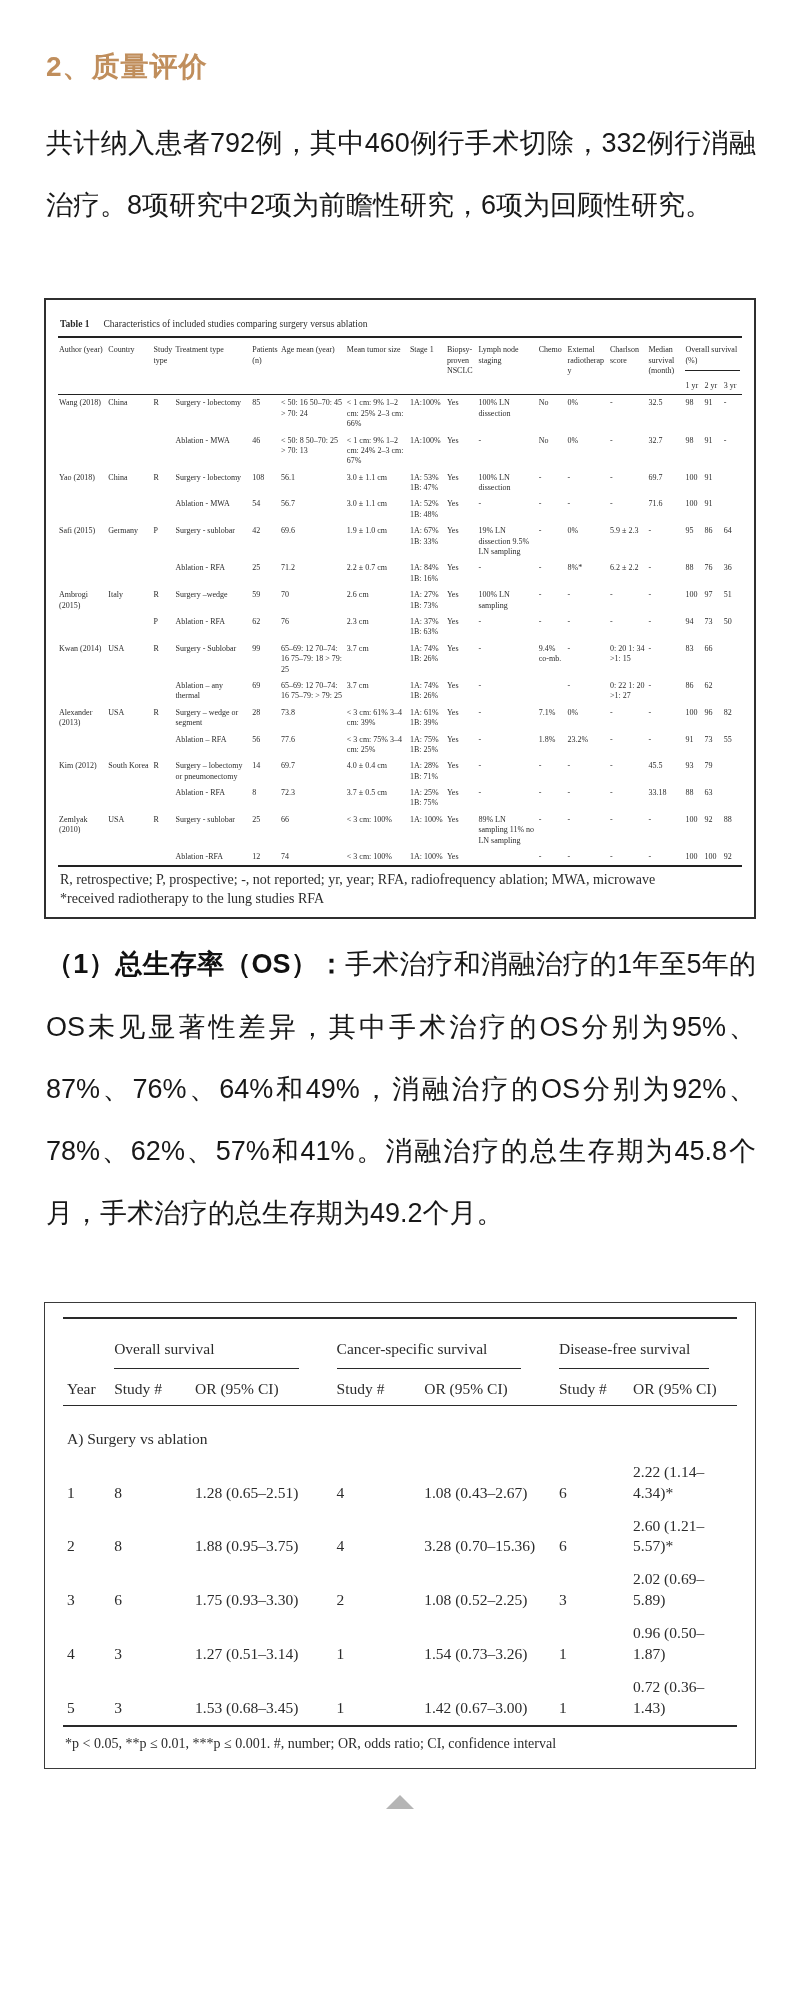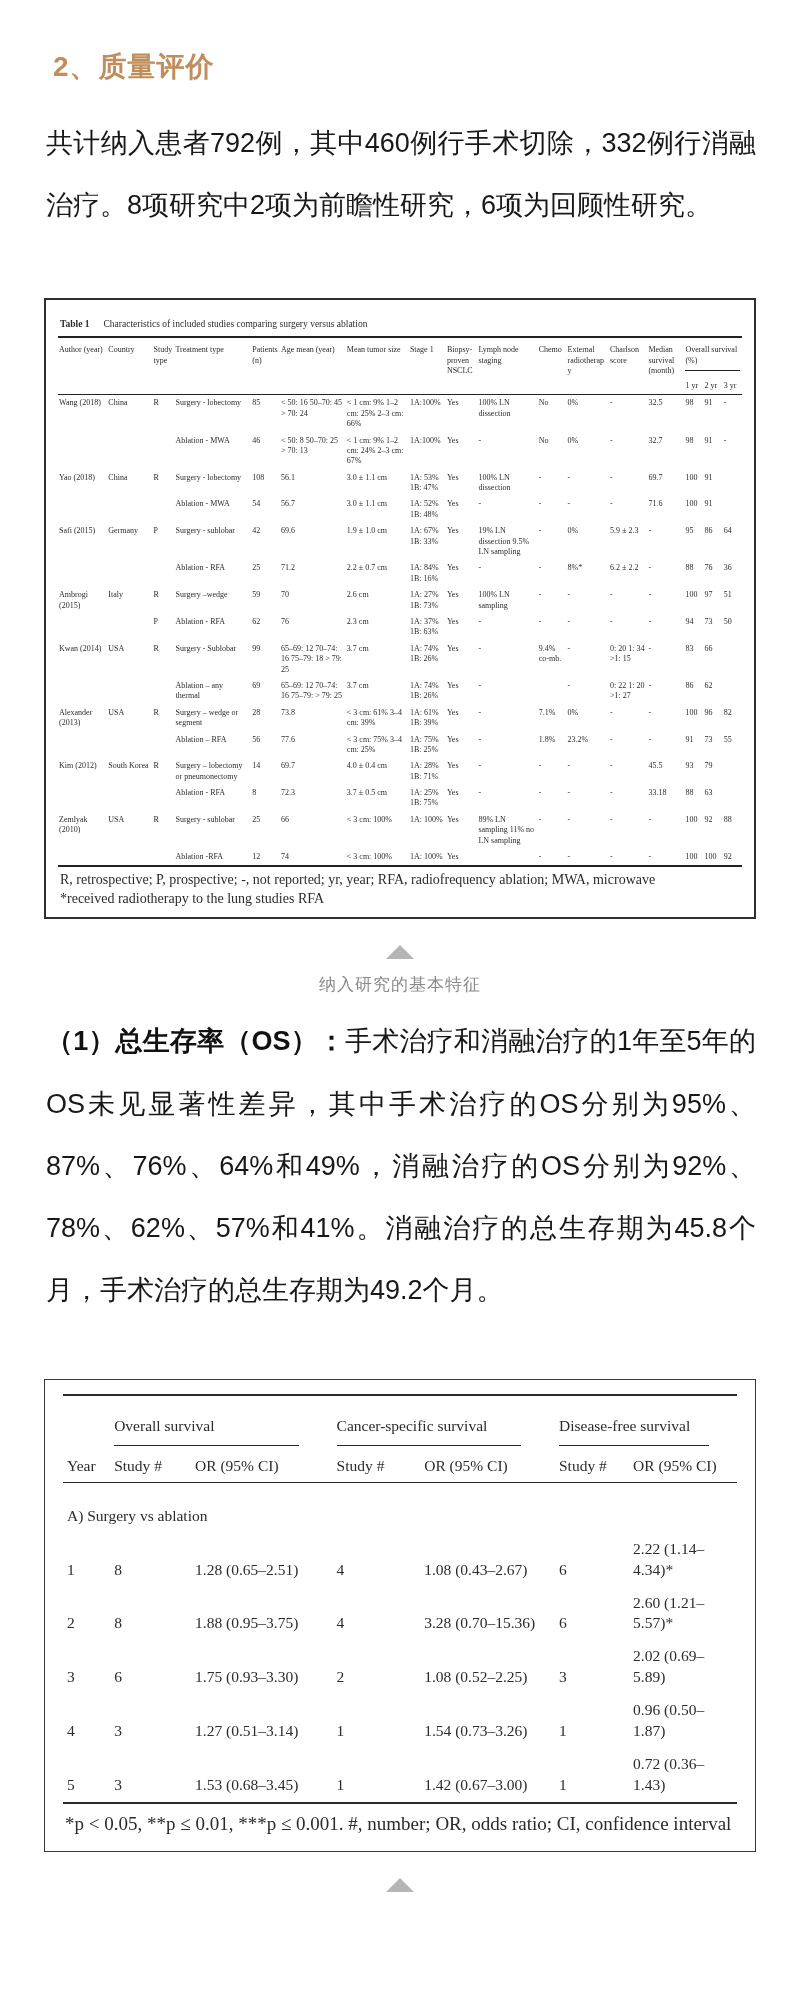--- a/index.html
+++ b/index.html
@@ -11,21 +11,21 @@
     box-sizing:border-box;
     padding:48px 44px 30px 44px;
     font-family:"Liberation Sans", sans-serif;
     color:#1a1a1a;
   }
   
   .gold-heading{
     color:#C08E5C;
     font-size:28px;
     font-weight:700;
-    margin:0 0 26px 9px;
+    margin:0 0 26px 2px;
     letter-spacing:1px;
   }
   .h3-margin{margin-top:96px;}
   
   .body-text{
     font-size:27px;
     line-height:2.3;
     text-align:justify;
     margin:0 0 0 2px;
     color:#181818;
@@ -120,21 +120,21 @@
   table.t2 .g{
     display:inline-block;
     border-bottom:1.5px solid #2a2a2a;
     padding-bottom:8px;
     min-width:86%;
   }
   table.t2 .section-row td{padding-top:23px;}
   table.t2 tbody td{padding-top:6px;padding-bottom:6px;}
   .t2-foot{
     font-family:"Liberation Serif", serif;
-    font-size:19px;
+    font-size:14px;
     padding:9px 2px 4px 2px;
   }
 </style>
 </head>
 <body>
 
 <div class="page">
 
   <h2 class="gold-heading">2、质量评价</h2>
 
@@ -492,24 +492,20 @@
             <td>100</td>
             <td>100</td>
             <td>92</td>
           </tr>
         </tbody>
     </table>
     <div class="t1-foot">R, retrospective; P, prospective; -, not reported; yr, year; RFA, radiofrequency ablation; MWA, microwave</div>
     <div class="t1-foot" style="padding-top:1px;">*received radiotherapy to the lung studies RFA</div>
   </figure>
 
-  <div class="caption-block">
-    <div class="tri-up"></div>
-    <div class="caption-text">纳入研究的基本特征</div>
-  </div>
 
 
   <p class="body-text para2"><span class="lead-bold">（1）总生存率（OS）：</span><span>手术治疗和消融治疗的1年至5年的OS未见显著性差异，其中手术治疗的OS分别为95%、87%、76%、64%和49%，消融治疗的OS分别为92%、78%、62%、57%和41%。消融治疗的总生存期为45.8个月，手术治疗的总生存期为49.2个月。</span></p>
 
   <figure class="scan-figure scan2" style="margin-left:0;margin-right:0;">
     <table class="t2">
       <colgroup>
         <col style="width:7%">
           <col style="width:12%">
           <col style="width:21%">

